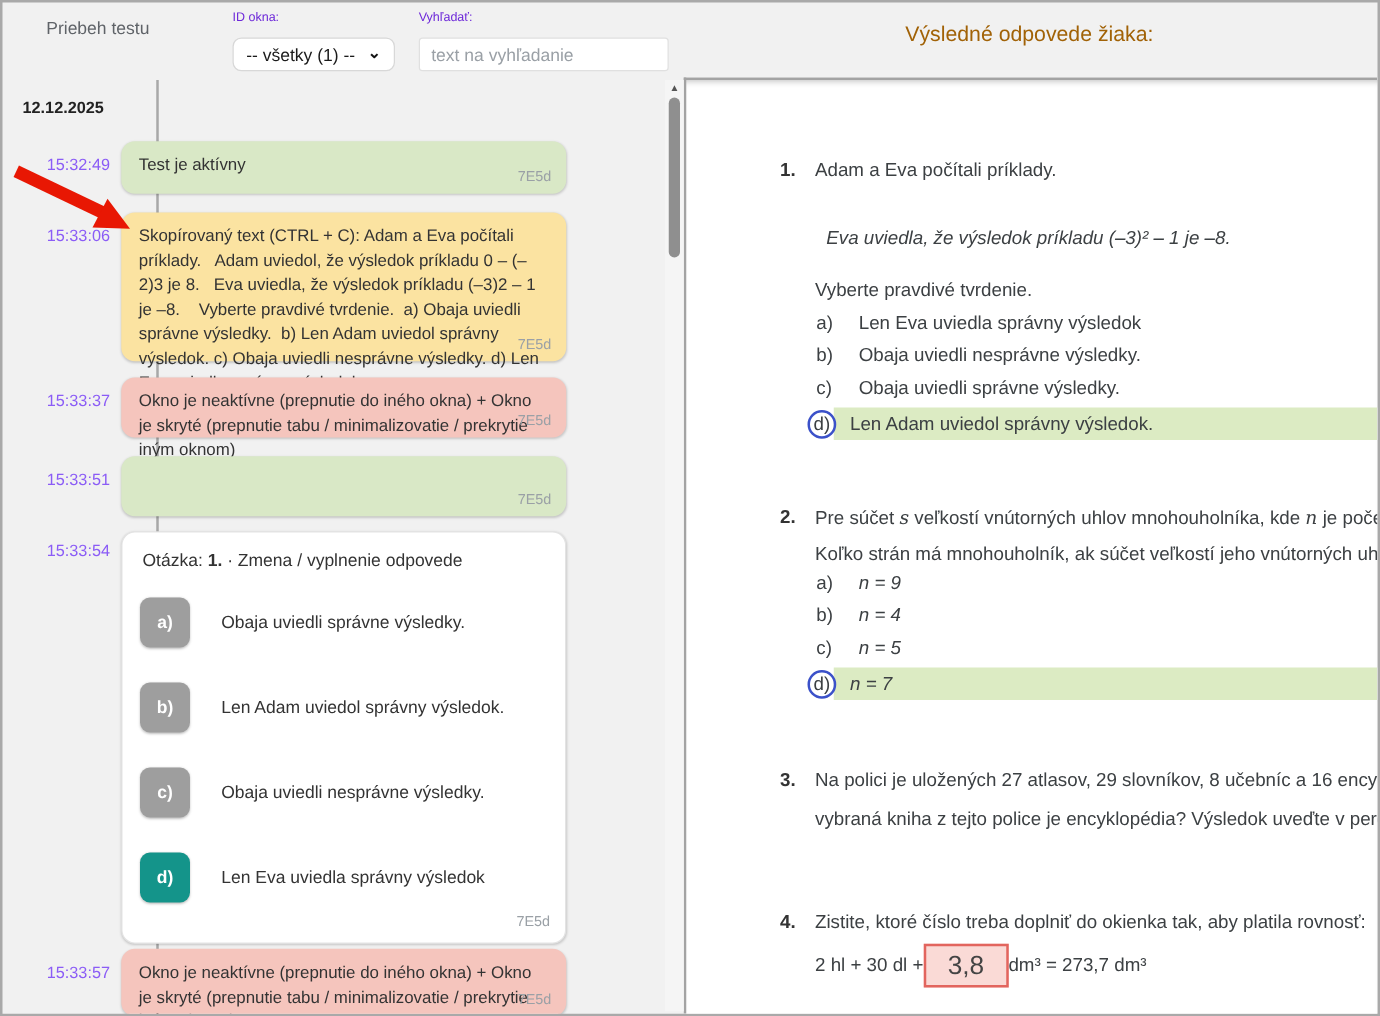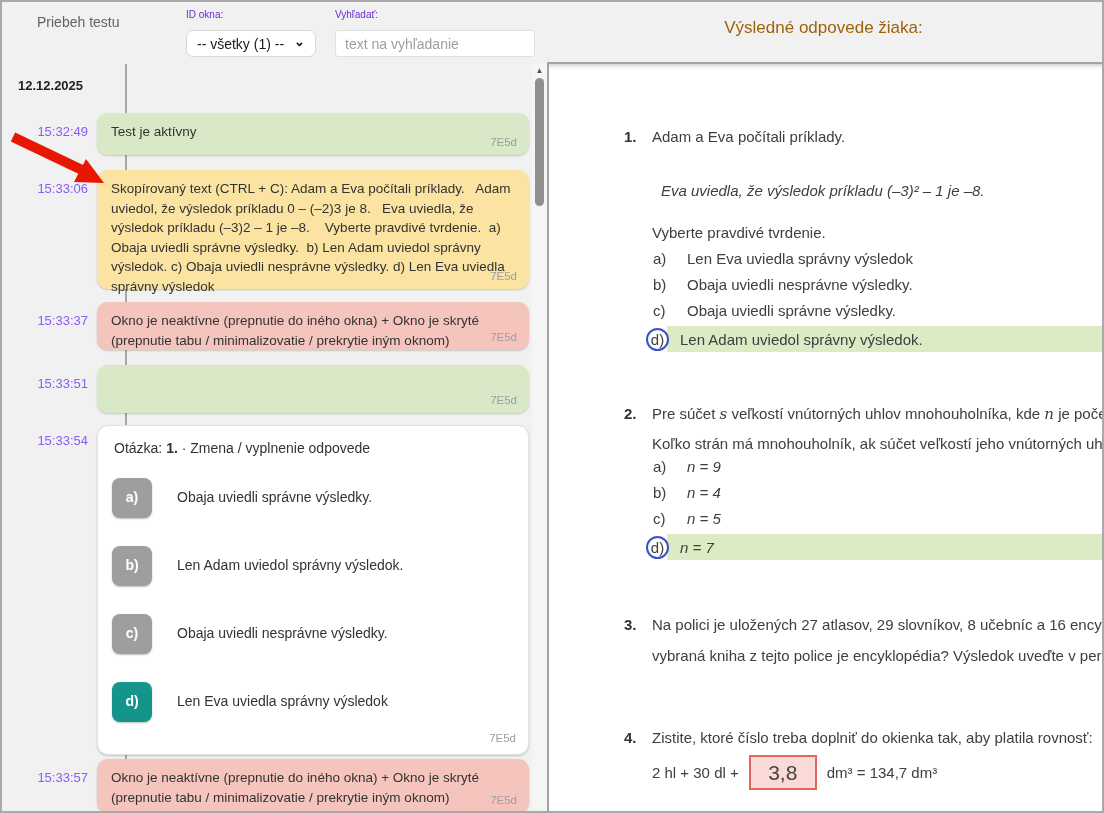--- a/index.html
+++ b/index.html
@@ -29,21 +29,21 @@
     font-size:14px; padding:0 9px; color:#222; outline:none;
     font-family:"Liberation Sans", sans-serif;
   }
   .search-input::placeholder { color:#9aa0a6; }
 
   
   .date-label { position:absolute; left:16px; top:76px; font-size:13px; font-weight:bold; color:#222; }
   .vline { position:absolute; left:123px; top:62px; bottom:0; width:2px; background:#a8a8a8; z-index:0; }
   .time-label { position:absolute; left:20px; width:66px; text-align:right; font-size:13px; color:#8b5cf6; z-index:2; }
   .card {
-    position:absolute; left:95px; width:432px; border-radius:11px; z-index:1;
+    position:absolute; left:95px; width:356px; border-radius:11px; z-index:1;
     padding:9px 14px; font-size:13.5px; line-height:19.5px; color:#333;
     box-shadow:0 1px 2px rgba(0,0,0,.18);
   }
   .card.green { background:#d9e8c6; }
   .card.yellow { background:#fbe3a1; }
   .card.red { background:#f5c5bd; }
   .card.white { background:#fff; border:1px solid #e3e3e3; }
   .card .txt { white-space:pre-wrap; }
   .badge { position:absolute; right:12px; bottom:3px; font-size:11.5px; color:#9aa0a6; }
 
@@ -84,21 +84,21 @@
   .rp-opt { position:absolute; left:104px; right:0; height:22px; }
   .rp-letter { position:relative; z-index:1; display:inline-block; width:26px; font-size:15px; color:#3c4043; }
   .rp-val { position:relative; z-index:1; font-size:15px; color:#3c4043; margin-left:8px; }
   .rp-val.ital { font-style:italic; }
   .rp-opt .hl-bar { position:absolute; left:14px; right:0; top:-2px; bottom:-2px; background:#dcebc3; z-index:0; }
   .circled {
     width:23px; height:23px; border:2.5px solid #3b51c9; border-radius:50%;
     display:inline-flex; align-items:center; justify-content:center;
     margin-left:-7px; margin-right:3px; background:transparent;
   }
-  .formula-row { display:flex; align-items:center; gap:10px; font-size:15px; color:#3c4043; }
+  .formula-row { display:flex; align-items:center; font-size:15px; color:#3c4043; }
   .pink-box {
     width:68px; height:35px; background:#fadad6; border:2px solid #e2655e;
     display:flex; align-items:center; justify-content:center;
     font-size:21px; color:#444;
   }
 </style>
 </head>
 <body>
 
 <div class="window">
@@ -223,17 +223,17 @@
 
     <div class="abs qnum" style="left:75px;top:552px">3.</div>
     <div class="abs qtext" style="left:103px;top:552px">Na polici je uložených 27 atlasov, 29 slovníkov, 8 učebníc a 16 encyklopédií. Aká</div>
     <div class="abs qtext" style="left:103px;top:583px">vybraná kniha z tejto police je encyklopédia? Výsledok uveďte v percentách.</div>
 
     <div class="abs qnum" style="left:75px;top:665px">4.</div>
     <div class="abs qtext" style="left:103px;top:665px">Zistite, ktoré číslo treba doplniť do okienka tak, aby platila rovnosť:</div>
     <div class="abs formula-row" style="left:103px;top:691px">
       <span>2 hl + 30 dl +</span>
       <span class="pink-box">3,8</span>
-      <span>dm³ = 134,7 dm³</span>
+      <span>dm³ = 273,7 dm³</span>
     </div>
 
   </div>
 </div>
 
 </body></html>

